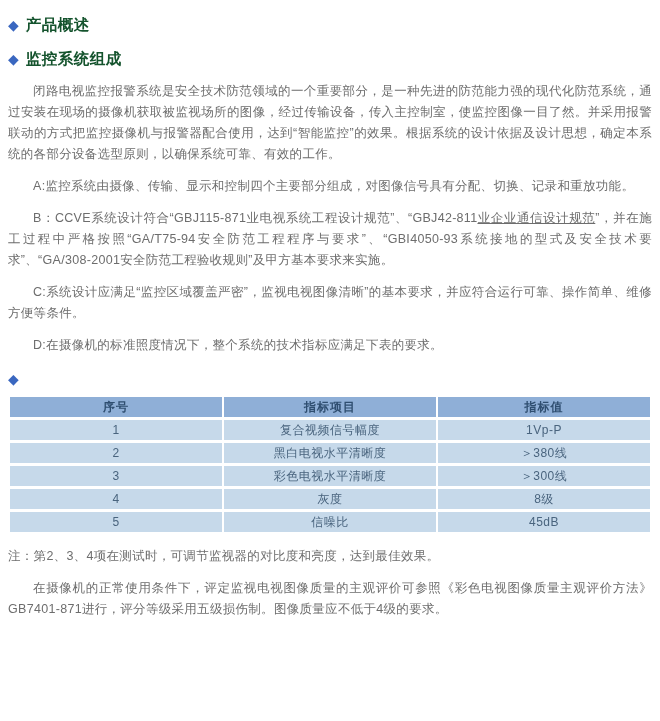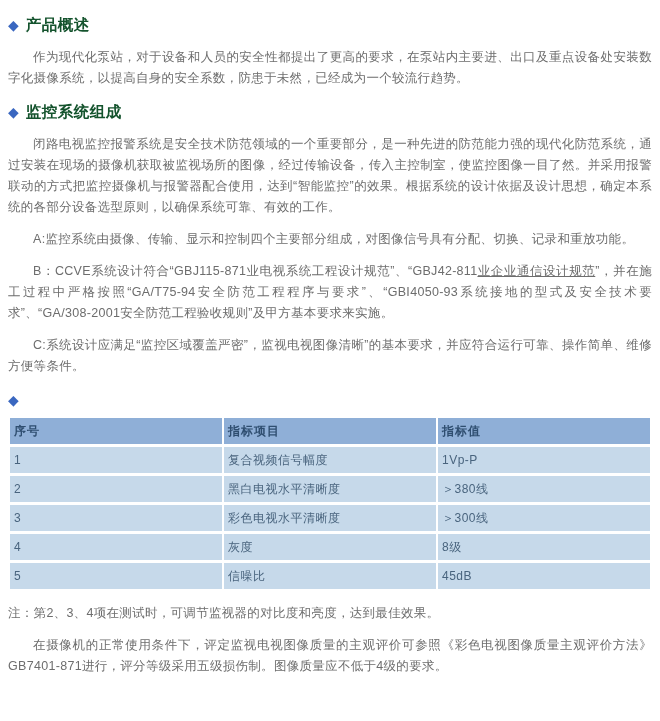--- a/index.html
+++ b/index.html
@@ -42,22 +42,22 @@
   .para.no-indent { text-indent: 0; }
   .underlined { text-decoration: underline; }
   table.spec-table {
     width: 100%;
     border-collapse: separate;
     border-spacing: 2px 3px;
     margin: 4px 0 2px 0;
   }
   table.spec-table th, table.spec-table td {
     width: 33.33%;
-    height: 26px;
-    text-align: left;
+    height: 20px;
+    text-align: center;
     vertical-align: middle;
     font-size: 12px;
     padding: 0 4px;
   }
   table.spec-table th {
     background: #8fafd7;
     color: #2f4e70;
     font-weight: bold;
     letter-spacing: 1px;
   }
@@ -69,30 +69,30 @@
 </style>
 </head>
 <body>
 
 <div class="page">
 
   <div class="sec-heading">
     <span class="diamond">◆</span>
     <span class="title">产品概述</span>
   </div>
-  <p class="para">作为现代化泵站，对于设备和人员的安全性都提出了更高的要求，在泵站内主要进、出口及重点设备处安装数字化摄像系统，以提高自身的安全系数，防患于未然，已经成为一个较流行趋势。</p>
 
   <div class="sec-heading">
     <span class="diamond">◆</span>
     <span class="title">监控系统组成</span>
   </div>
   <p class="para">闭路电视监控报警系统是安全技术防范领域的一个重要部分，是一种先进的防范能力强的现代化防范系统，通过安装在现场的摄像机获取被监视场所的图像，经过传输设备，传入主控制室，使监控图像一目了然。并采用报警联动的方式把监控摄像机与报警器配合使用，达到“智能监控”的效果。根据系统的设计依据及设计思想，确定本系统的各部分设备选型原则，以确保系统可靠、有效的工作。</p>
   <p class="para">A:监控系统由摄像、传输、显示和控制四个主要部分组成，对图像信号具有分配、切换、记录和重放功能。</p>
   <p class="para"><span>B：CCVE系统设计符合“GBJ115-871业电视系统工程设计规范”、“GBJ42-811</span><span class="underlined">业企业通信设计规范</span><span>”，并在施工过程中严格按照“GA/T75-94安全防范工程程序与要求”、“GBI4050-93系统接地的型式及安全技术要求”、“GA/308-2001安全防范工程验收规则”及甲方基本要求来实施。</span></p>
   <p class="para">C:系统设计应满足“监控区域覆盖严密”，监视电视图像清晰”的基本要求，并应符合运行可靠、操作简单、维修方便等条件。</p>
+  <p class="para">D:在摄像机的标准照度情况下，整个系统的技术指标应满足下表的要求。</p>
 
   <div class="sec-heading">
     <span class="diamond">◆</span>
   </div>
 
   <table class="spec-table">
     <thead>
       <tr>
         <th>序号</th>
         <th>指标项目</th>

